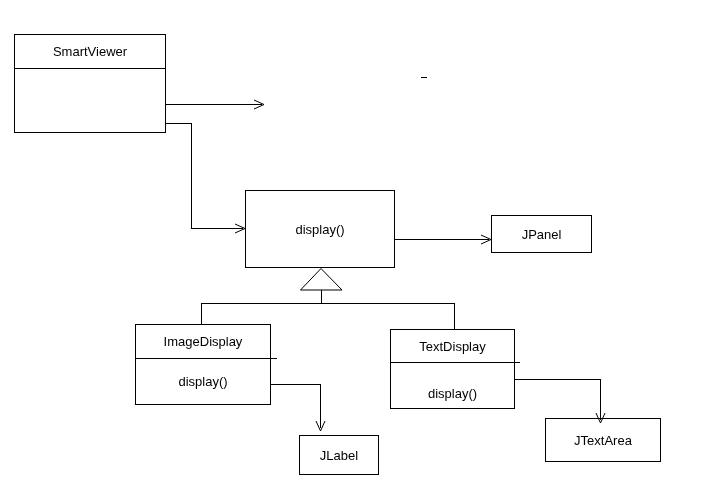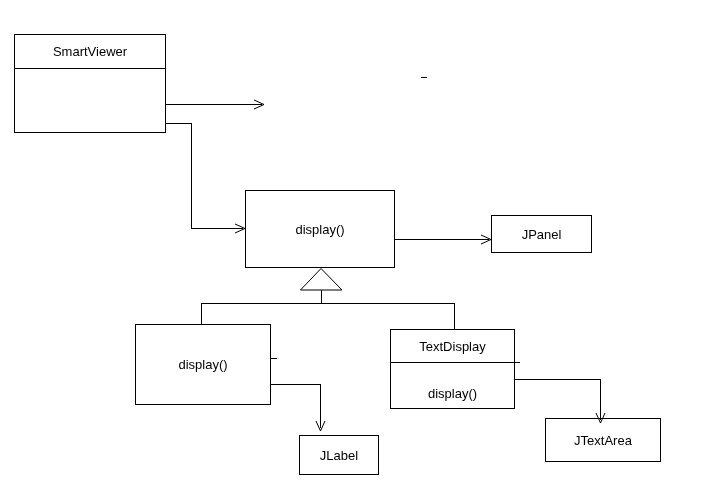--- a/index.html
+++ b/index.html
@@ -80,20 +80,21 @@
 
   <div class="uml-class" style="left:245px; top:190px; width:150px; height:78px;">
     <div class="uml-method">display()</div>
   </div>
 
   <div class="simple-box" style="left:491px; top:215px; width:101px; height:38px;">
     <span>JPanel</span>
   </div>
 
   <div class="uml-class" style="left:135px; top:324px; width:136px; height:81px;">
+    <div class="uml-title with-divider" style="height:33px;">ImageDisplay</div>
     <div class="uml-method">display()</div>
   </div>
   <div class="h-line" style="left:271px; top:358px; width:6px;"></div>
 
   <div class="uml-class" style="left:390px; top:329px; width:125px; height:80px;gap:16px;">
     <div class="uml-title with-divider" style="height:32px;">TextDisplay</div>
     <div class="uml-method">display()</div>
   </div>
   <div class="h-line" style="left:515px; top:362px; width:5px;"></div>
 

